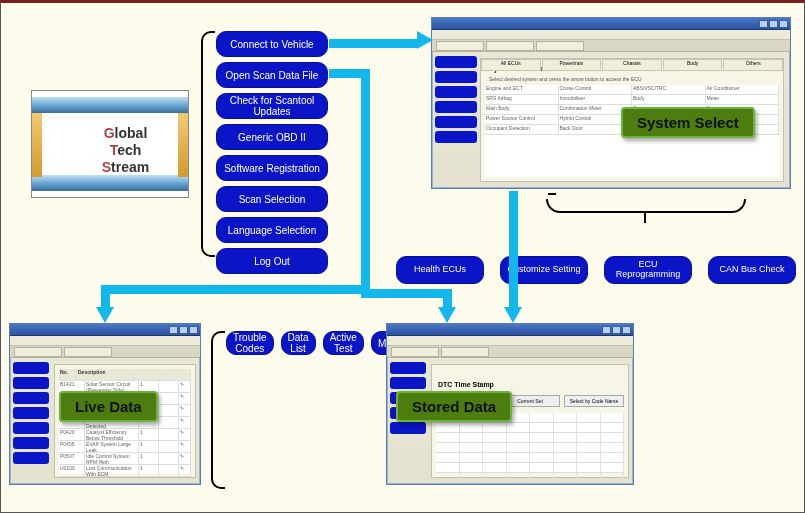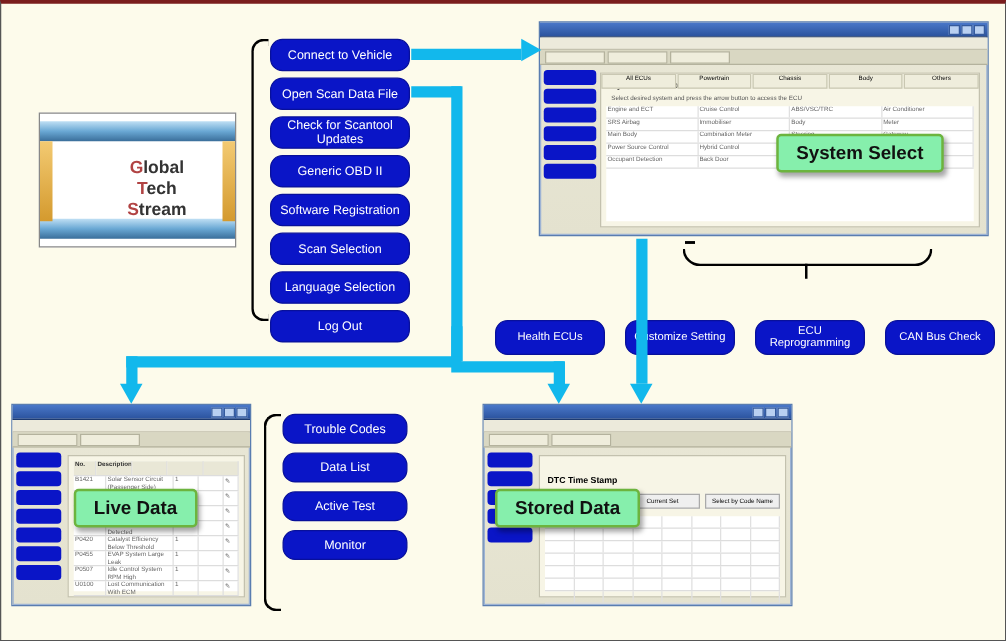--- a/index.html
+++ b/index.html
@@ -22,21 +22,21 @@
     border-radius: 10px;
     padding: 4px 6px;
     border: 1px solid #08109a;
     display: flex;
     align-items: center;
     justify-content: center;
     line-height: 1.1;
   }
   .menu-col { position: absolute; left: 215px; top: 28px; width: 112px; display: flex; flex-direction: column; gap: 5px; }
   .menu-col .blue-btn { height: 26px; }
-  .menu-col2 { position: absolute; left: 225px; top: 328px; width: 100px; display: flex; flex-direction: column; gap: 7px; }
+  .menu-col2 { position: absolute; left: 225px; top: 328px; width: 100px; display: flex; flex-direction: row; gap: 7px; }
   .menu-col2 .blue-btn { height: 24px; }
   .branch-btns { position: absolute; left: 395px; top: 253px; width: 400px; display: flex; justify-content: space-between; }
   .branch-btns .blue-btn { width: 88px; height: 28px; font-size: 9px; }
 
   
   .logo-thumb {
     position: absolute; left: 30px; top: 87px; width: 158px; height: 108px;
     background: #fff; border: 1px solid #888;
   }
   .logo-thumb .bar-top { position: absolute; top: 6px; left: 0; right: 0; height: 16px;
@@ -71,21 +71,21 @@
   .content .hdr { font-size:7px; font-weight:bold; padding:2px 4px; color:#222; }
   .grid { position:absolute; left:4px; right:4px; bottom:4px; top:26px;
     background:#fff; }
   .grid .gr { height:10px; border-bottom:1px solid #ddd; display:flex;}
   .grid .gc { flex:1; border-right:1px solid #e0e0e0; font-size:5px; color:#666; padding:0 1px; overflow:hidden;}
   .grid .ghead .gc { background:#e9e7d6; font-weight:bold; color:#333;}
 
   
   .callout {
     position: absolute;
-    background: #86efac;
+    background: #4d7c0f;
     border: 2px solid #6cb43e;
     border-radius: 4px;
     padding: 5px 14px;
     font-weight: bold;
     font-size: 15px;
     color: #111;
     box-shadow: 2px 3px 4px rgba(0,0,0,0.35);
   }
 
   

